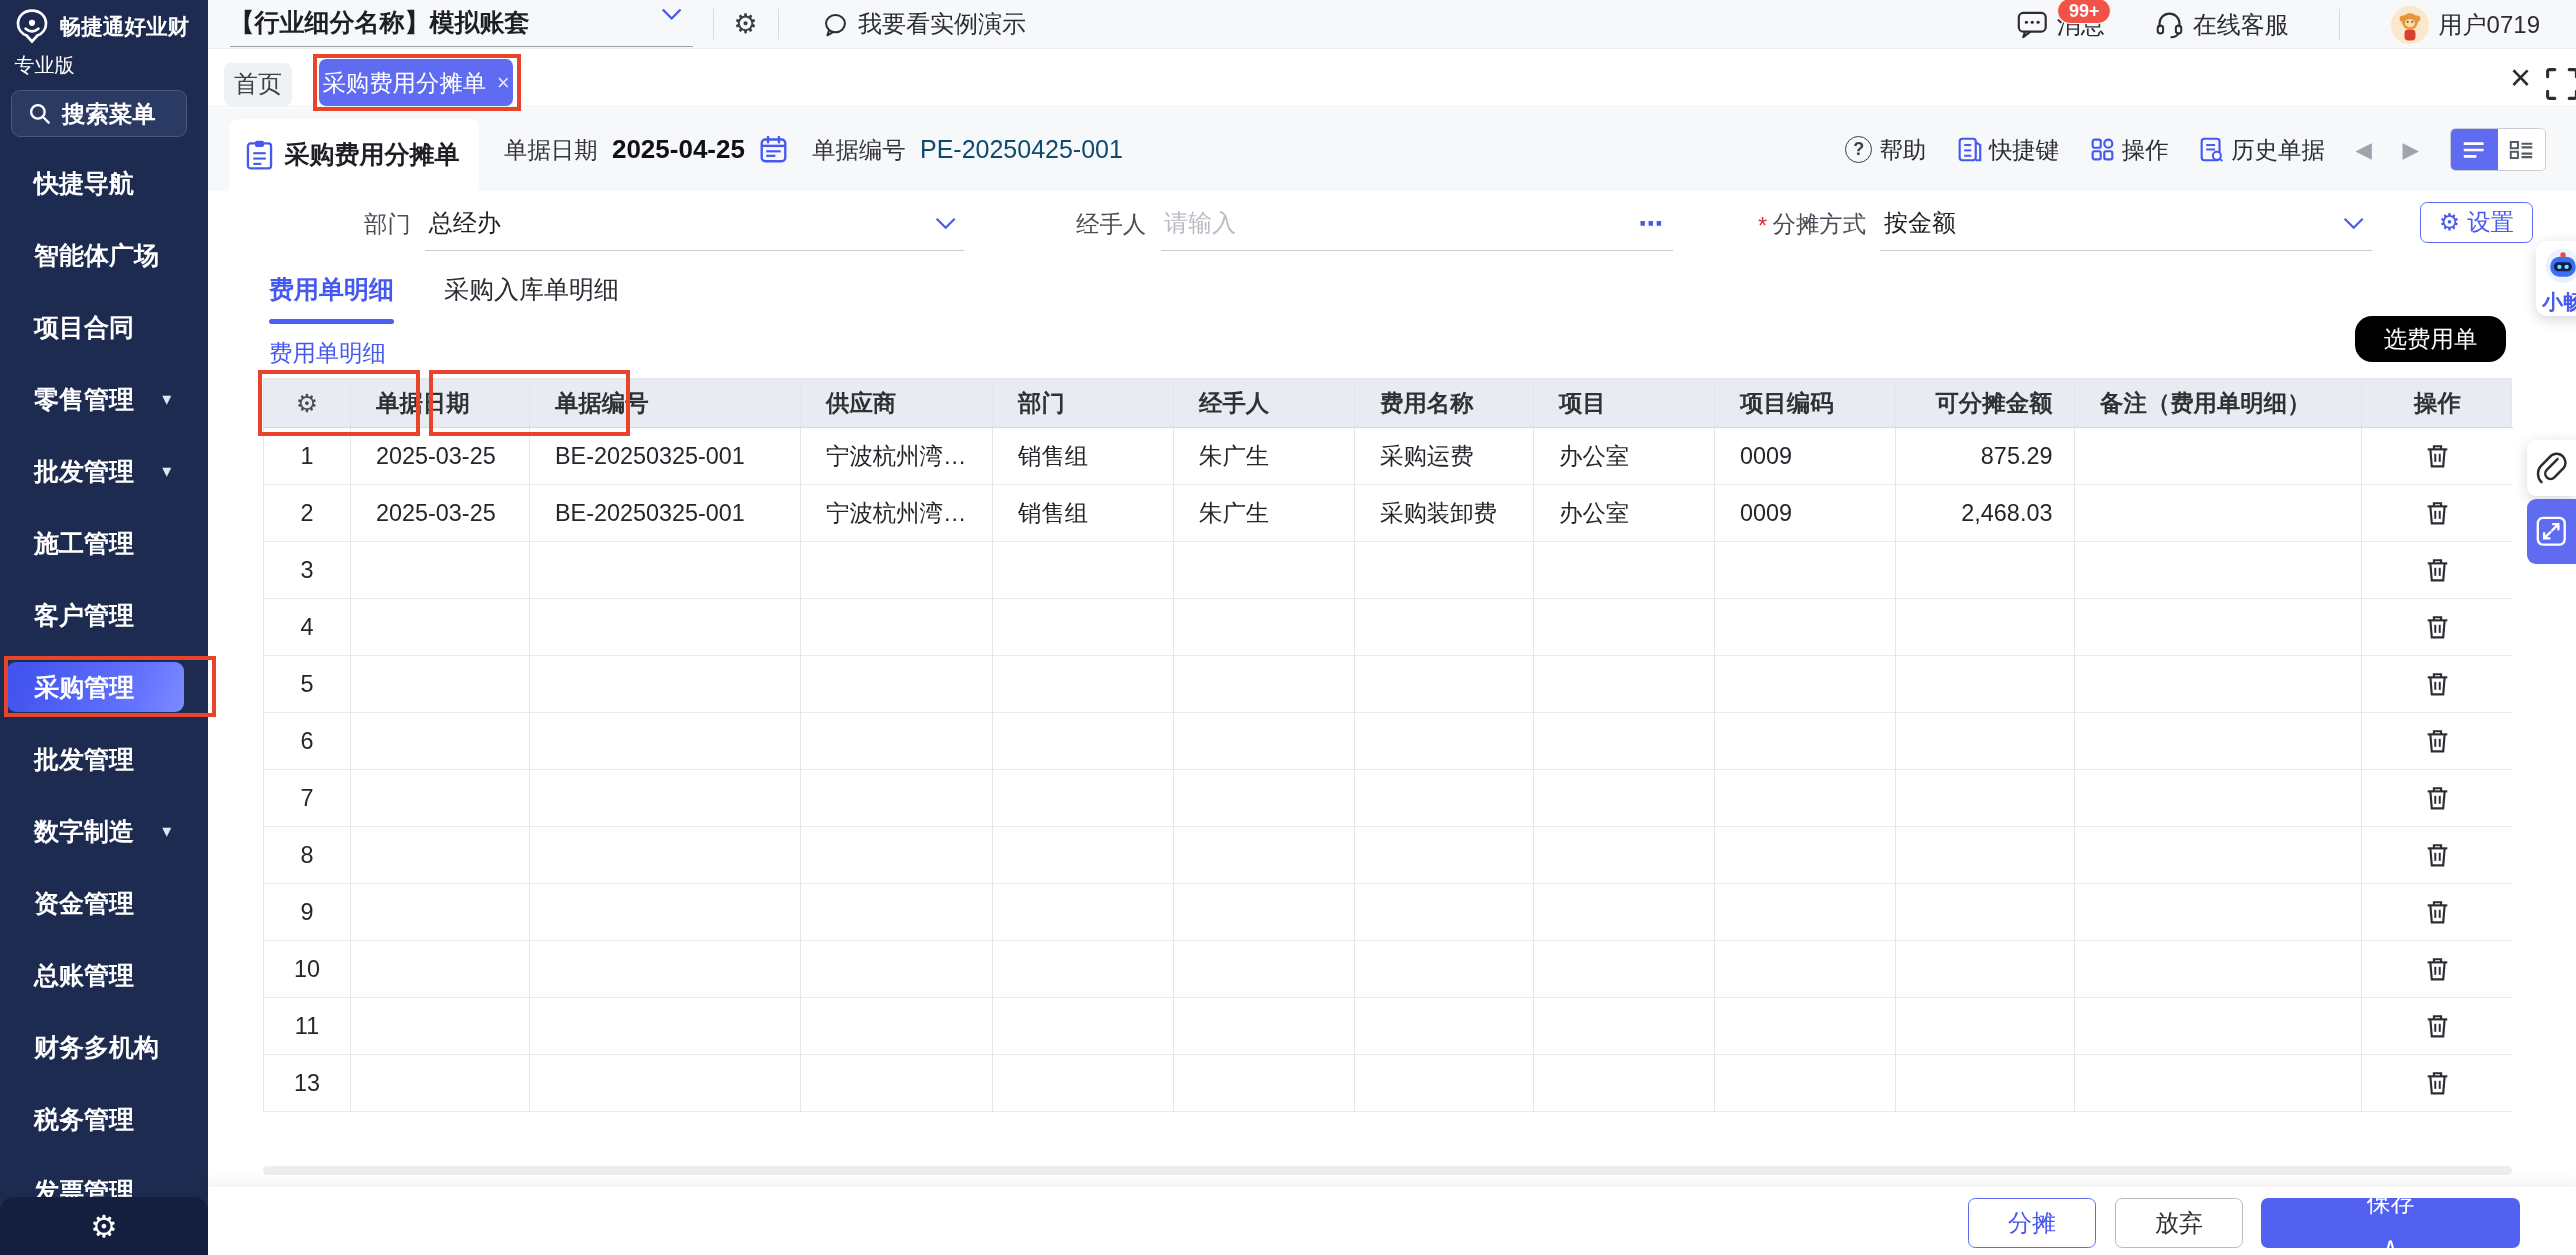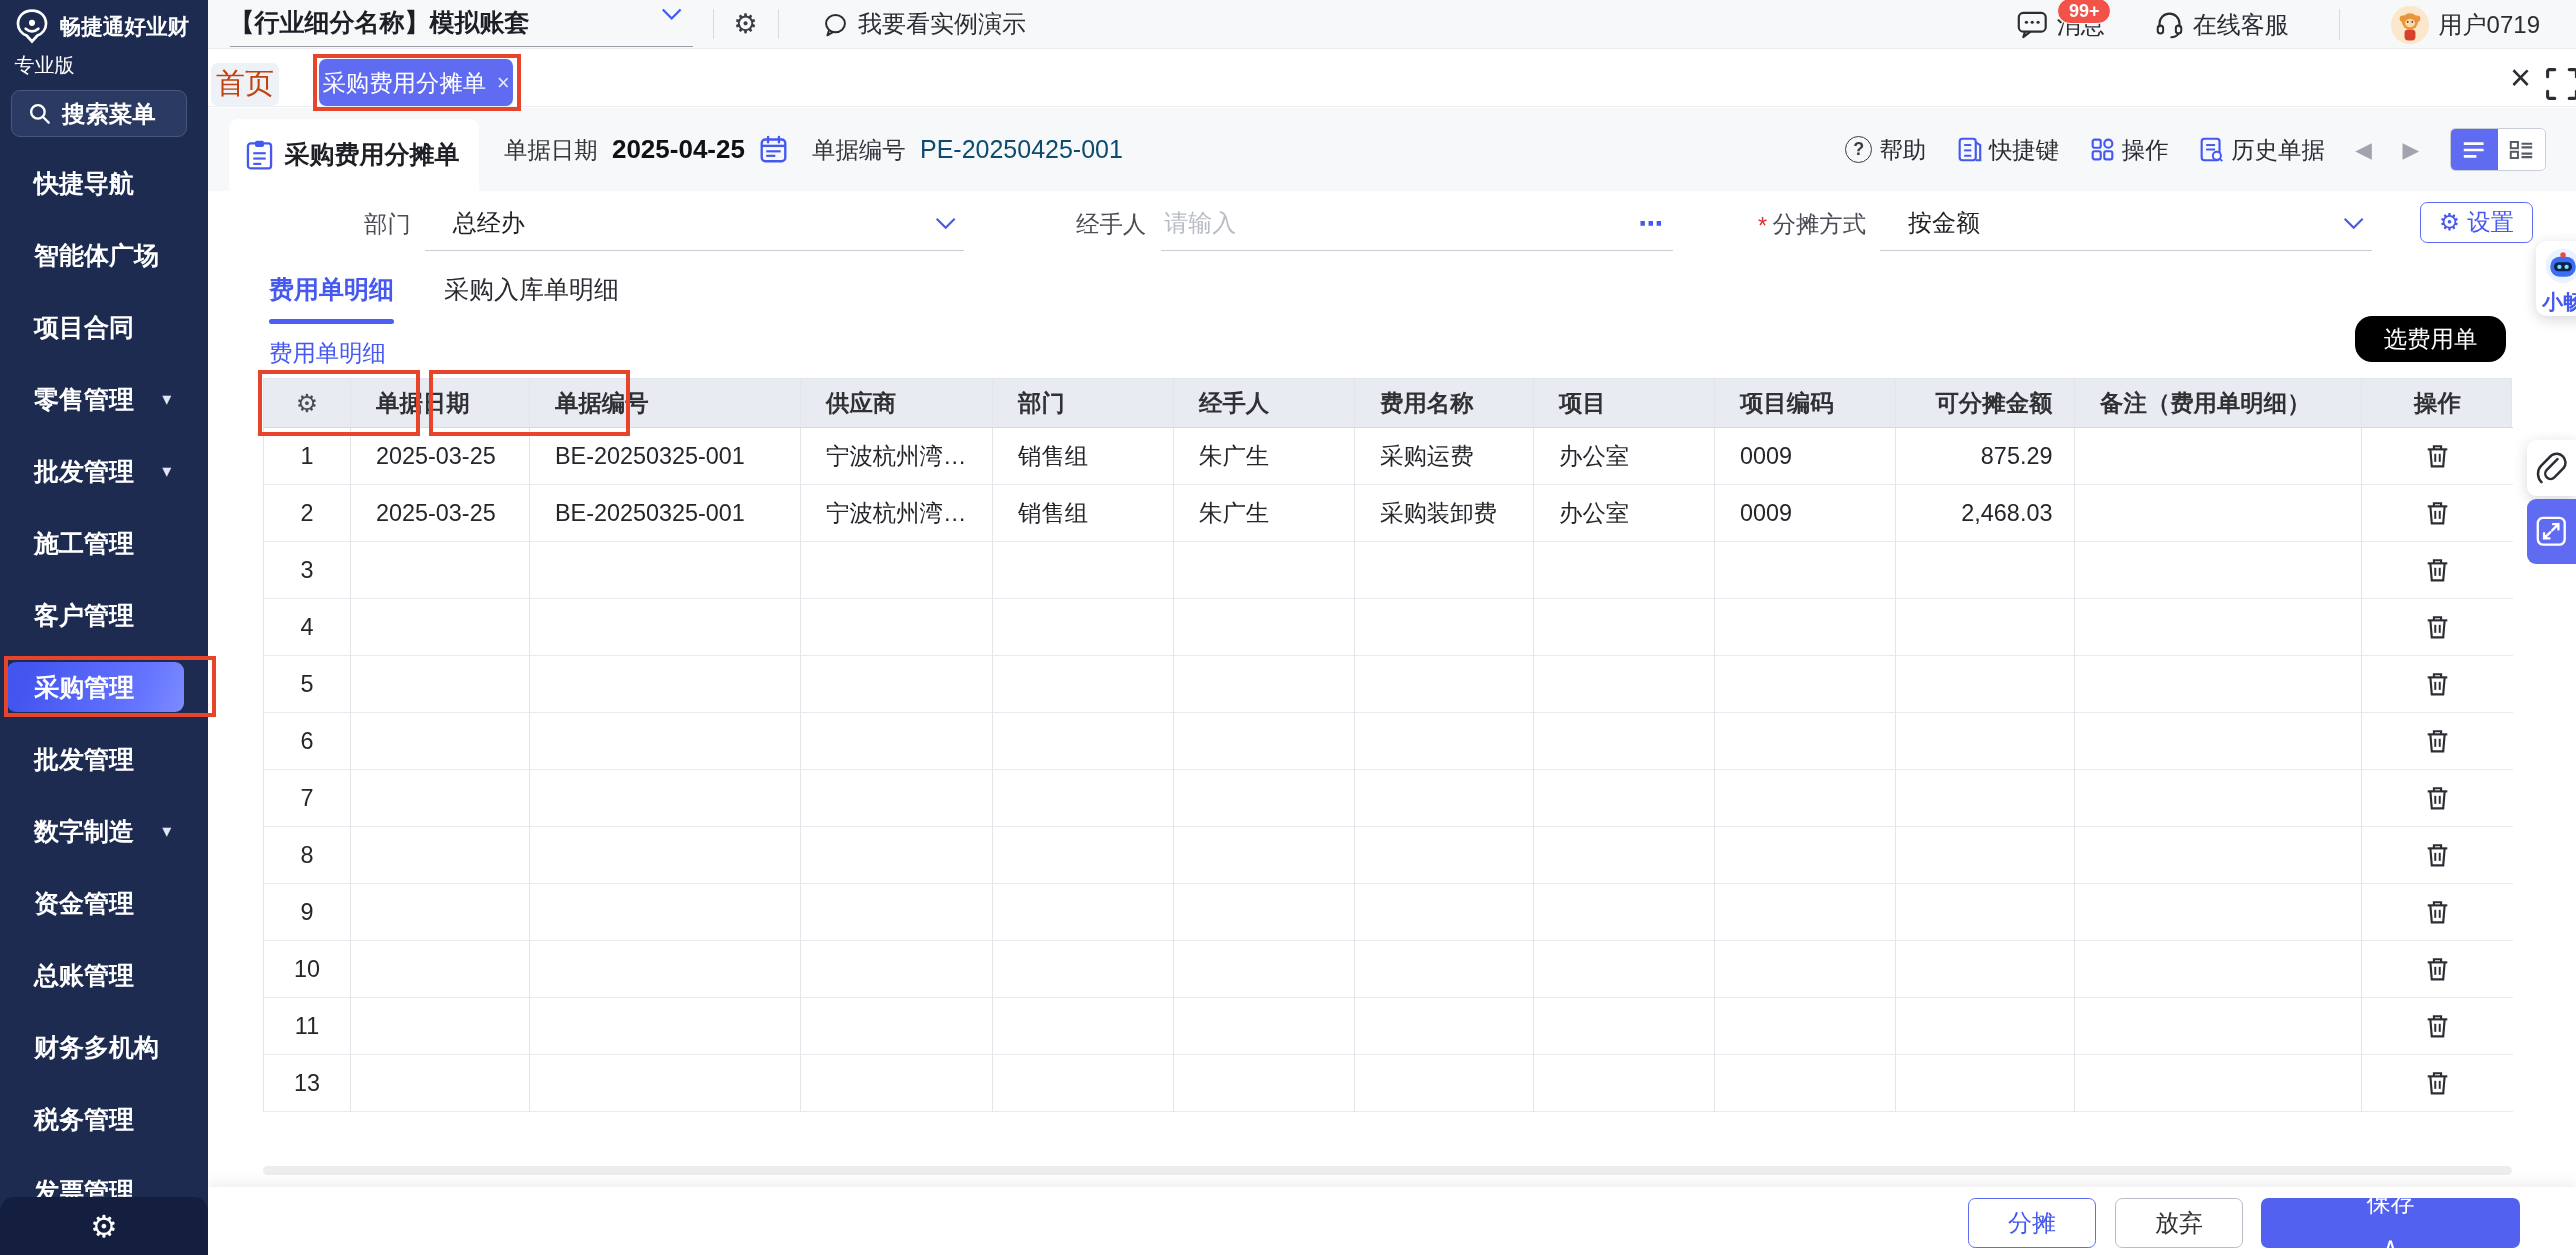--- a/index.html
+++ b/index.html
@@ -39,22 +39,22 @@
   .top-right { position:absolute; right:36px; top:0; height:49px; display:flex; align-items:center; gap:50px; }
   .tr-item { display:flex; align-items:center; gap:9px; cursor:pointer; position:relative; }
   .tr-item span.lbl { font-size:24px; color:#2b2d33; white-space:nowrap; }
   .badge { position:absolute; left:40px; top:-10.8px; background:#f25248; color:#fff; font-size:18px; font-weight:bold;
     padding:1.8px 10.8px; border-radius:14.4px; border:1.8px solid #fff; }
   .user-div { width:0.9px; height:30.5px; background:#d9dbe0; }
 
   
   .tabbar { position:absolute; left:208px; top:50px; right:0; height:57px; background:#fff;
     border-bottom:0.9px solid #eef0f3; z-index:4; }
-  .tab-home { position:absolute; left:3px; top:12.6px; width:68px; height:43px; background:#eef1f6;
-    border-radius:7.2px; display:flex; align-items:center; justify-content:center; font-size:29px; color:#c2410c; cursor:pointer; }
+  .tab-home { position:absolute; left:16px; top:12.6px; width:68px; height:43px; background:#eef1f6;
+    border-radius:7.2px; display:flex; align-items:center; justify-content:center; font-size:24px; color:#404040; cursor:pointer; }
   .tab-active { position:absolute; left:111px; top:9px; width:194px; height:47px; background:#5f6cf2;
     border-radius:7.2px; display:flex; align-items:center; justify-content:center; gap:10.8px;
     font-size:23.4px; color:#fff; cursor:pointer; }
   .tab-active .x { font-size:21.6px; color:#e6e9ff; }
   .tab-close { position:absolute; right:45px; top:7.2px; font-size:36px; color:#2b2d33; cursor:pointer; }
   .tab-fullscreen { position:absolute; right:-3.6px; top:16px; cursor:pointer; }
 
   
   .main { position:absolute; left:208px; top:108px; right:0; bottom:0; background:#fff; }
   .form-header { position:absolute; left:0; top:0; right:0; height:83px; background:#f7f8fa; }
@@ -73,21 +73,21 @@
   .toggle-group { display:flex; border:1.8px solid #c9cdd6; border-radius:5.4px; overflow:hidden; }
   .toggle { width:47px; height:41px; display:flex; align-items:center; justify-content:center; cursor:pointer; background:#fff; }
   .toggle.on { background:#5f6cf2; }
 
   
   .fields-row { position:absolute; left:0; top:83px; right:0; height:83px; background:#fff; }
   .field { position:absolute; top:16px; display:flex; align-items:flex-end; gap:14.4px; }
   .field .flab { font-size:23.4px; color:#4a4d55; padding-bottom:10.8px; white-space:nowrap; }
   .field .req { color:#e03030; font-size:23.4px; padding-bottom:10.8px; margin-right:-9px; }
   .finput { border-bottom:1.8px solid #c9ccd4; padding:0 7.2px 10.8px 3.6px; display:flex; align-items:center; }
-  .finput .fval { font-size:24px; color:#1d1f24;margin-left:24px; }
+  .finput .fval { font-size:24px; color:#1d1f24; }
   .finput .phold { font-size:24px; color:#b8bcc4; }
   .finput .tail { margin-left:auto; }
   .dots { color:#4558f0; font-size:25px; font-weight:bold; letter-spacing:1.8px; }
   .settings-btn { position:absolute; right:43px; top:10.8px; height:41px; padding:0 18px; border:1.8px solid #5f6cf2;
     border-radius:7.2px; display:flex; align-items:center; gap:7.2px; color:#4558f0; font-size:23.4px; cursor:pointer; background:#fff; }
 
   
   .subtabs { position:absolute; left:61px; top:165px; display:flex; gap:50px; }
   .subtab { font-size:25px; color:#2a2c33; padding-bottom:18px; cursor:pointer; position:relative; white-space:nowrap; }
   .subtab.on { color:#4558f0; font-weight:bold; }

